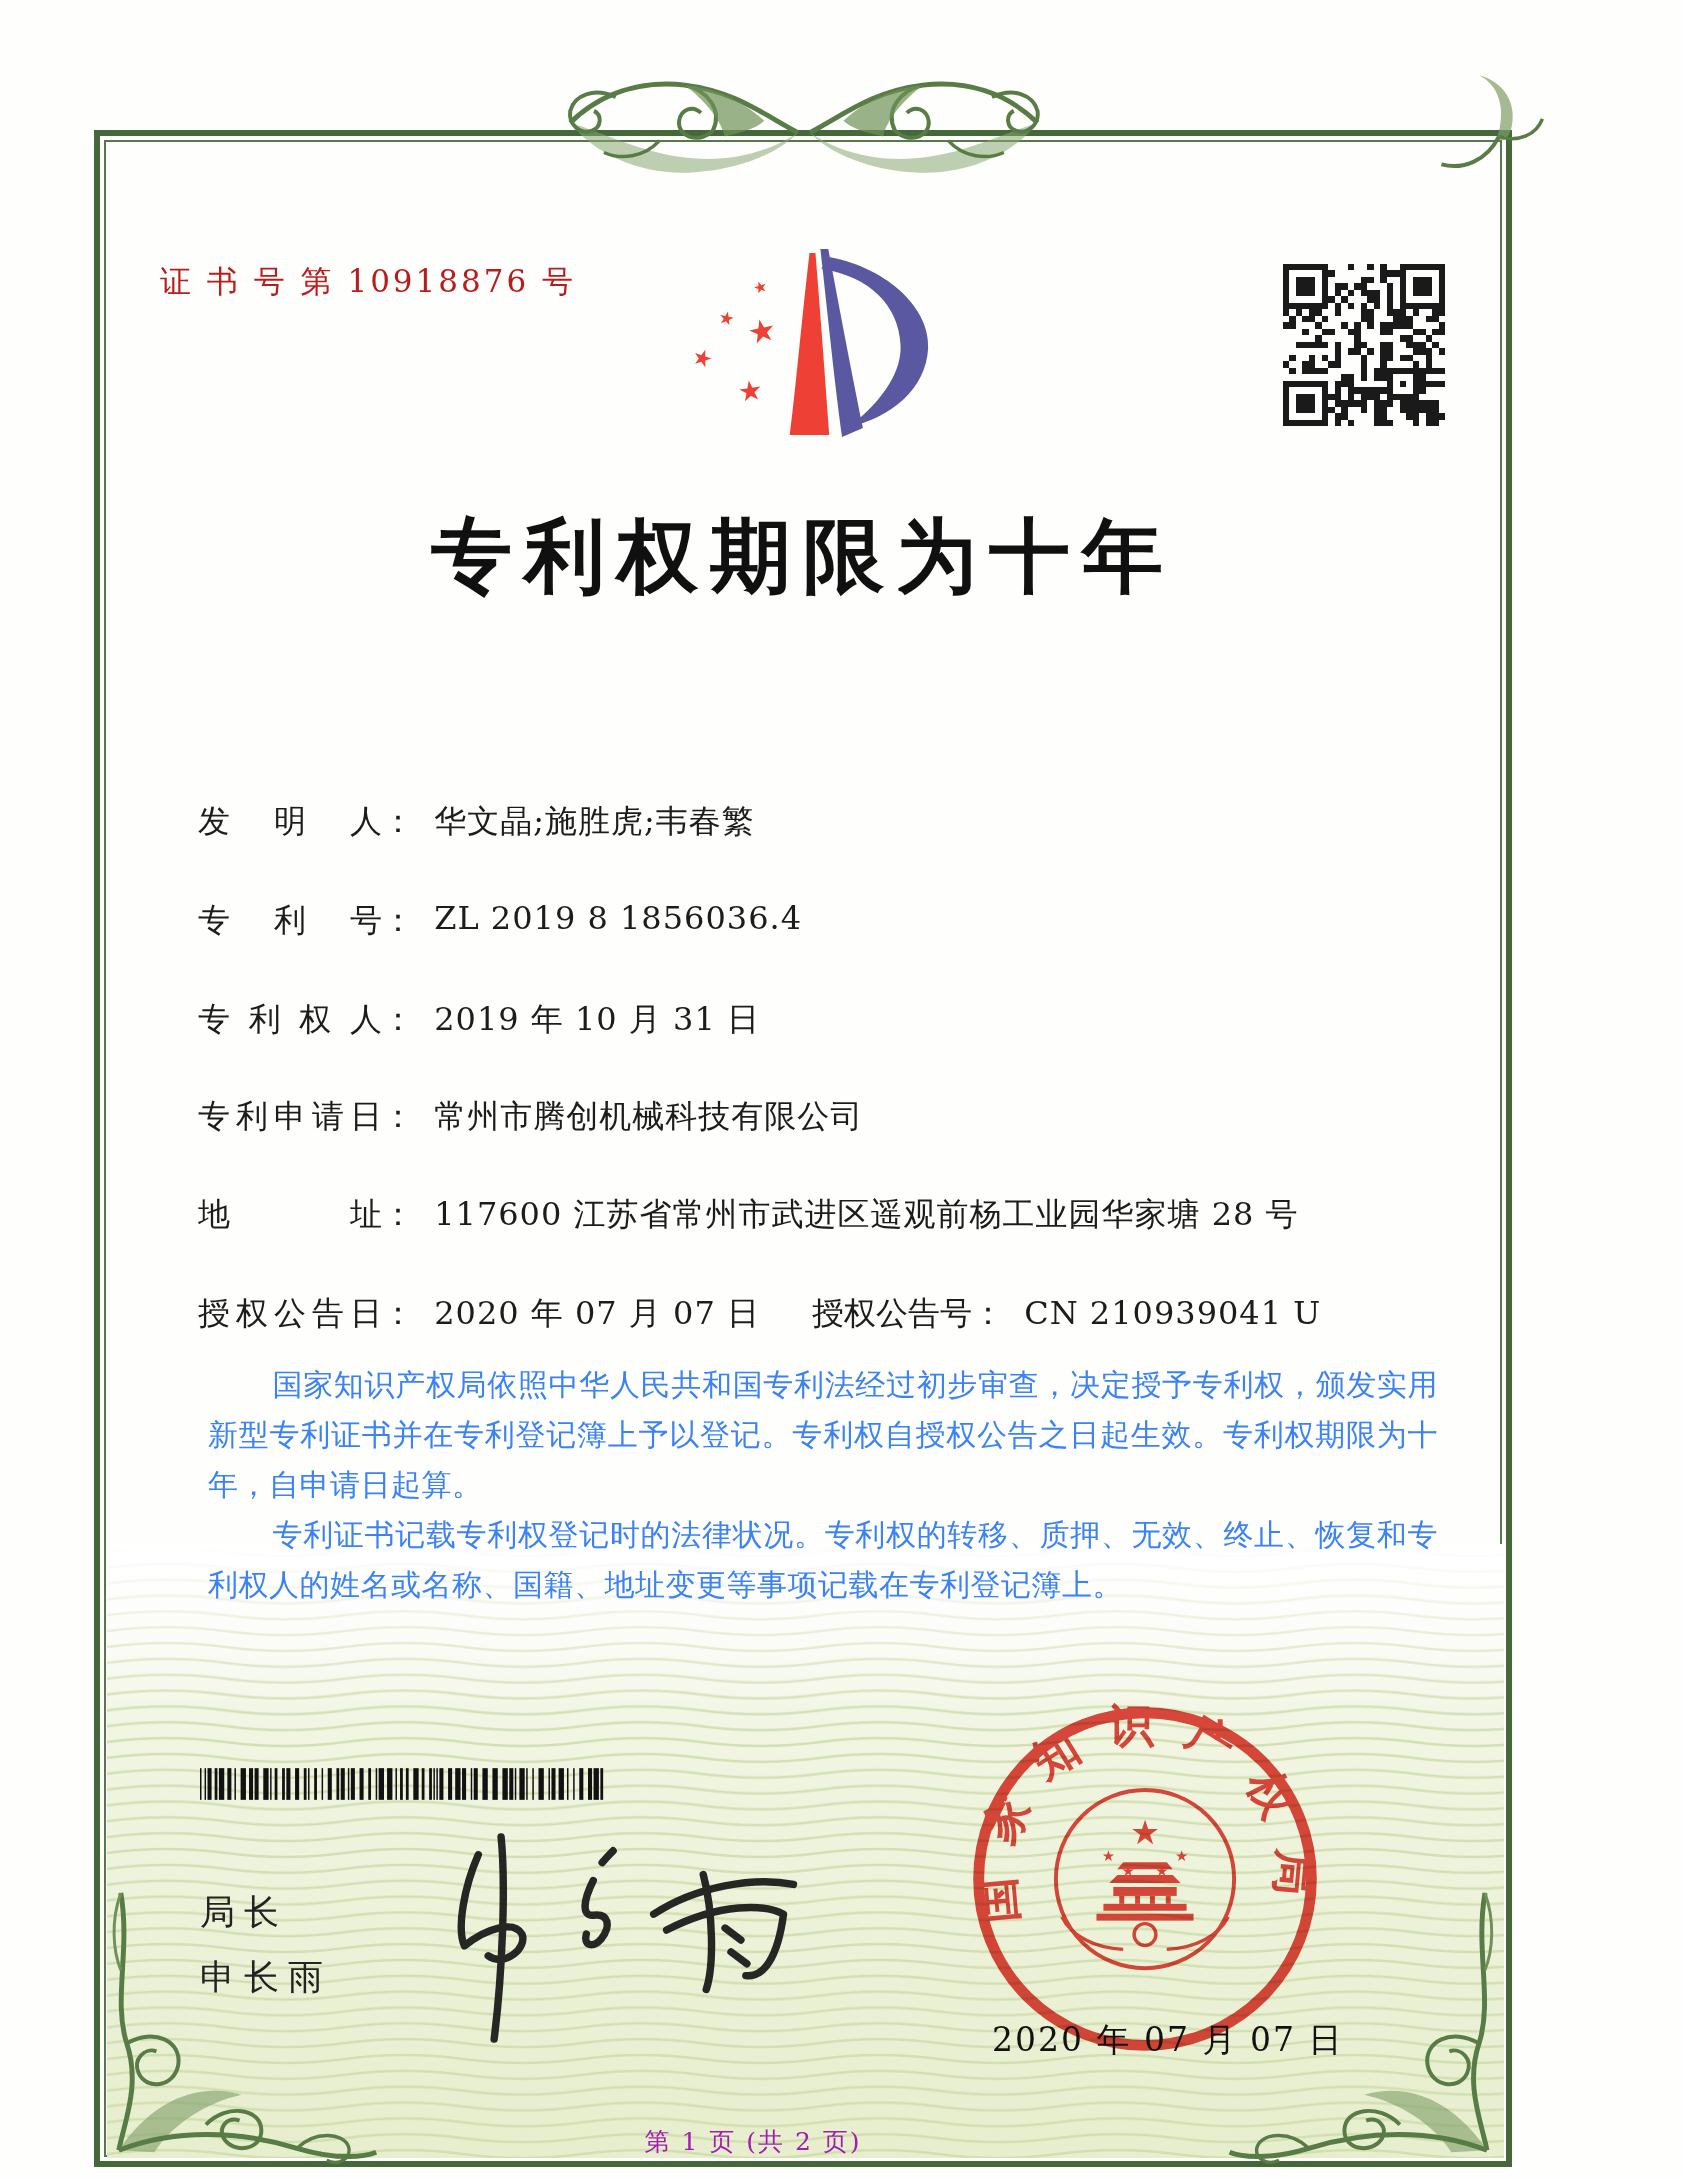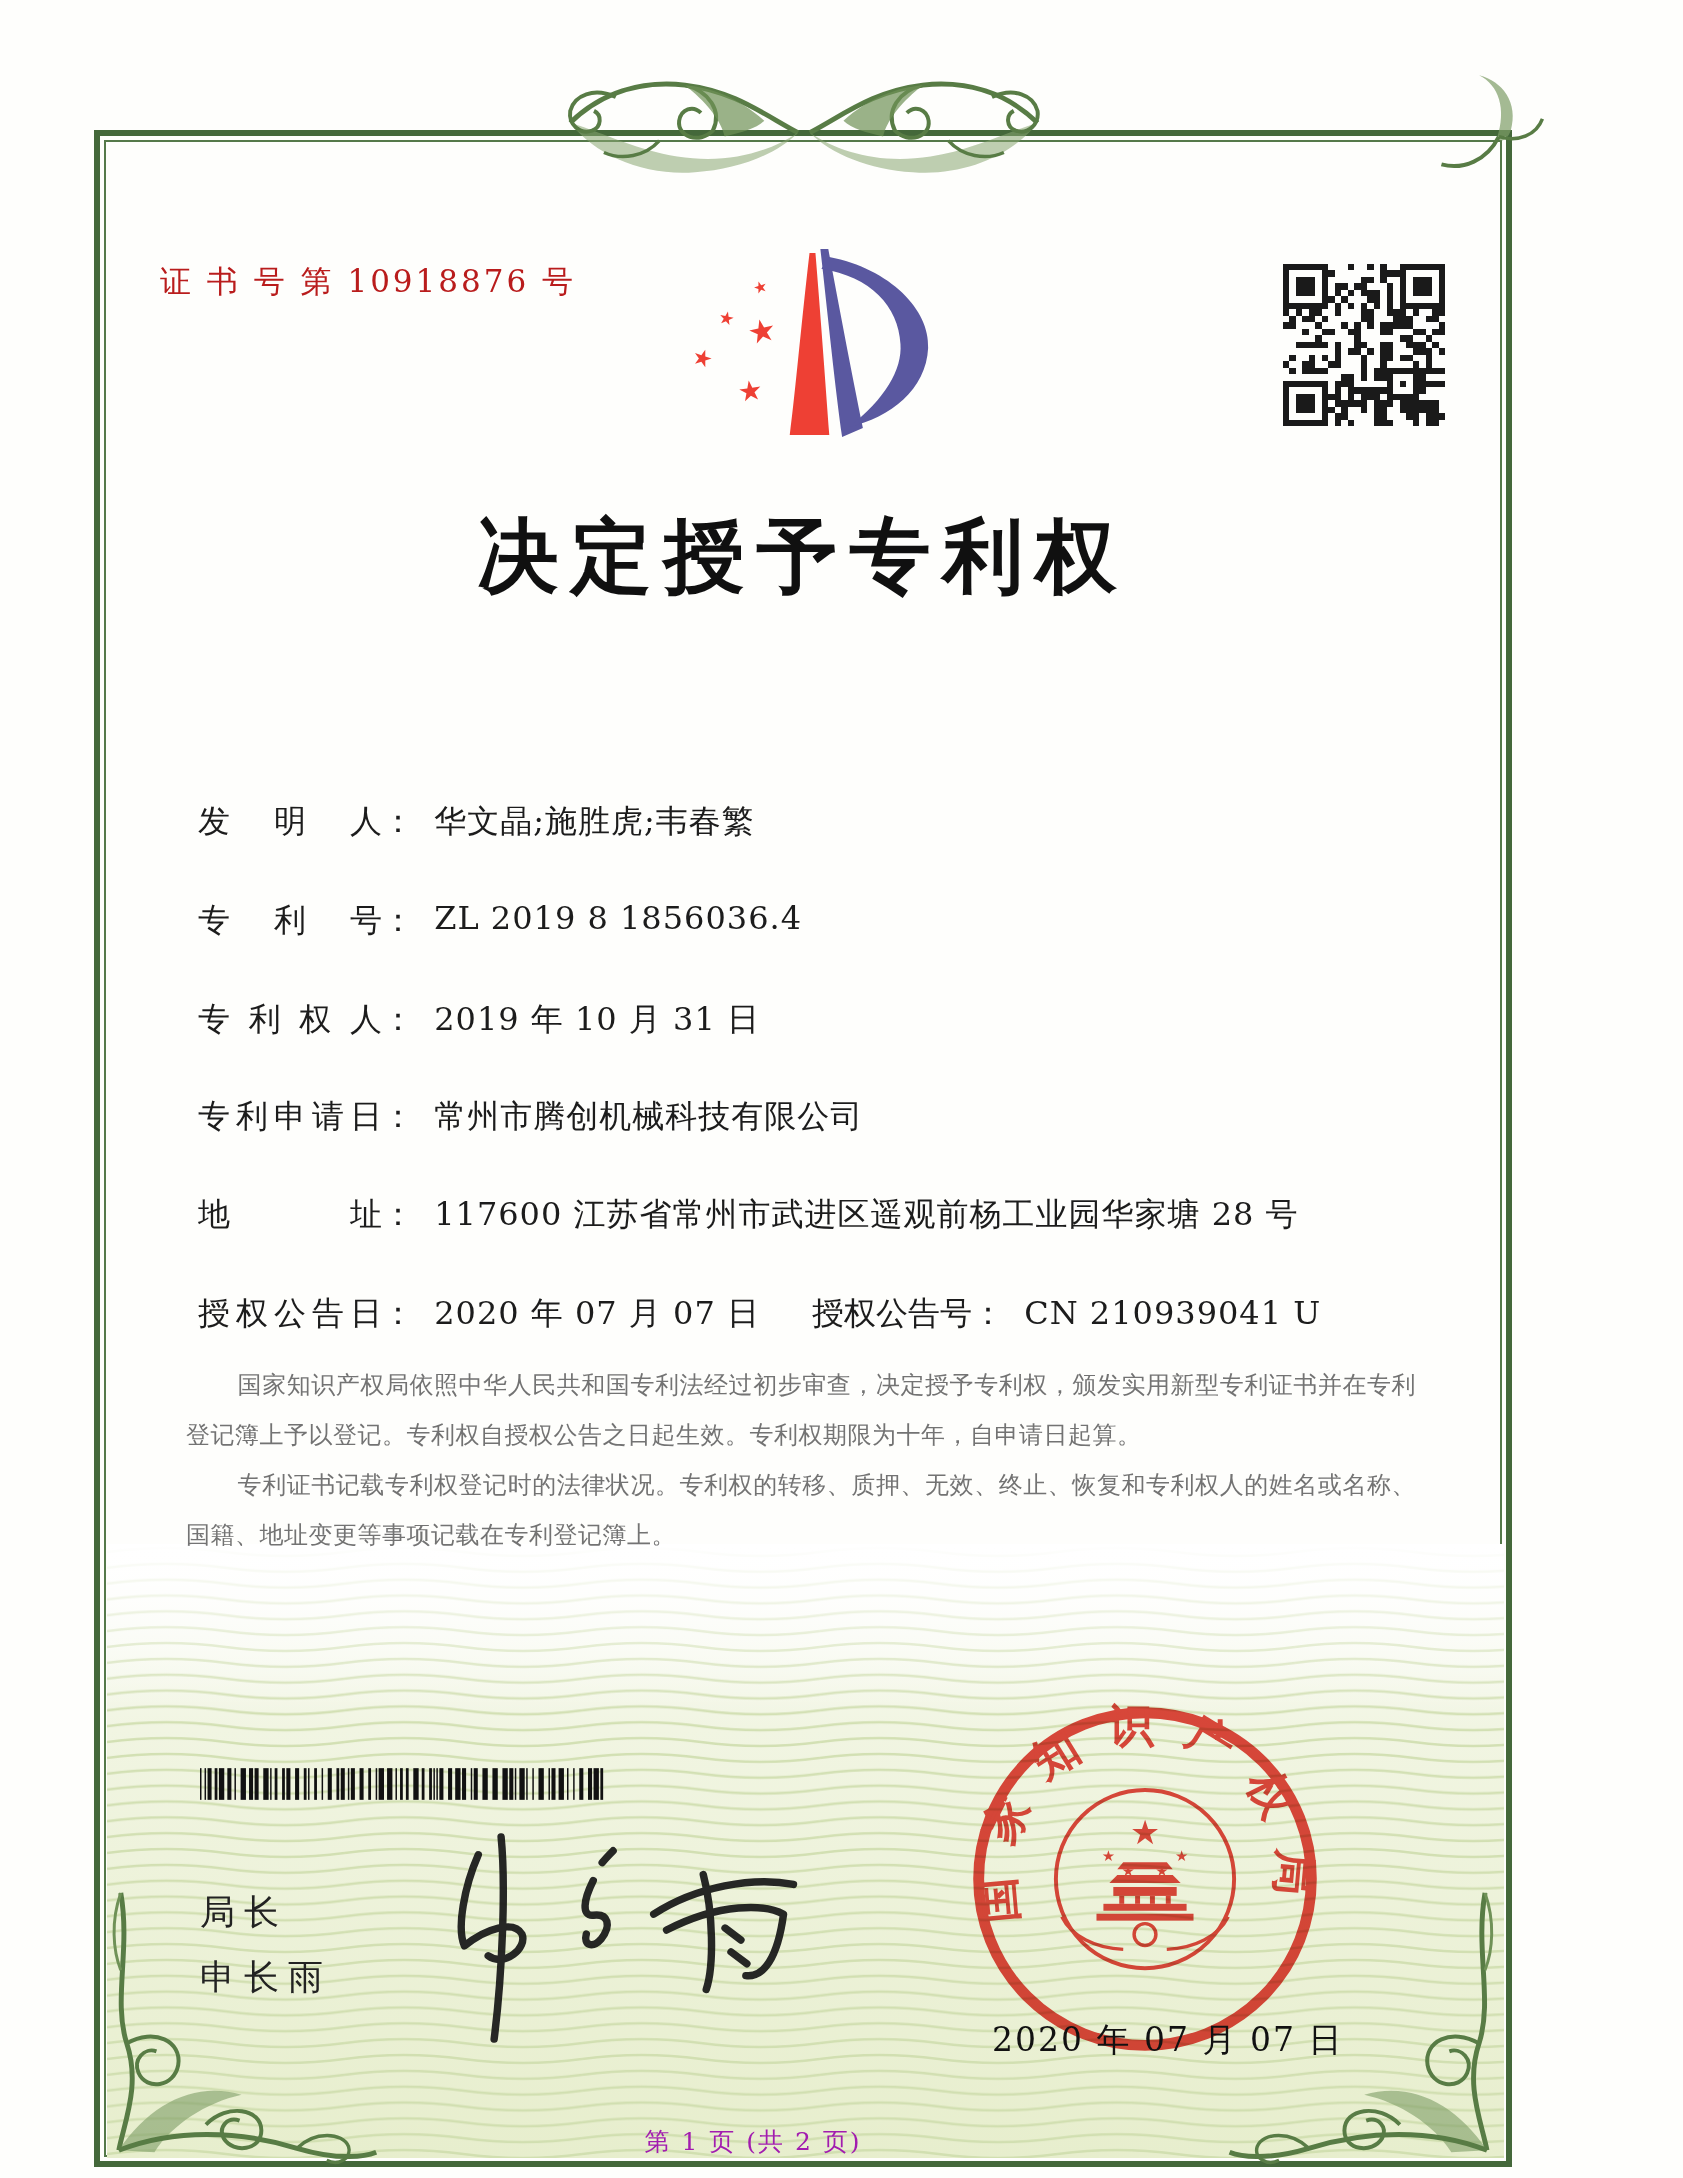--- a/index.html
+++ b/index.html
@@ -14,22 +14,22 @@
   .waves{position:absolute;left:107px;top:1544px;width:1397px;height:614px;}
   .abs{position:absolute;}
   .cert-no{left:160px;top:261px;font-size:31px;letter-spacing:3px;color:#b91c1c;}
   .title{left:94px;top:503px;width:1418px;text-align:center;font-size:81px;font-weight:bold;
          letter-spacing:12px;color:#101010;}
   .field-row{left:198px;font-size:32px;white-space:nowrap;}
   .flabel{display:inline-block;width:184px;text-align:justify;text-align-last:justify;vertical-align:top;}
   .colon{display:inline-block;vertical-align:top;}
   .fvalue{margin-left:10px;letter-spacing:1px;}
   .grant2{left:812px;font-size:32px;white-space:nowrap;}
-  .paras{left:186px;top:1360px;width:1230px;font-size:24px;line-height:50px;
-         text-align:justify;letter-spacing:0.5px;color:#737373;}
+  .paras{left:208px;top:1360px;width:1230px;font-size:30px;line-height:50px;
+         text-align:justify;letter-spacing:0.5px;color:#3b82f6;}
   .paras p{margin:0;text-indent:2.15em;}
   .barcode{left:200px;top:1768px;width:408px;height:32px;}
   .signer{left:200px;font-size:35px;font-family:Liberation Serif, serif;
           letter-spacing:9px;color:#222;}
   .signature{left:401px;top:1817px;}
   .seal{left:945px;top:1681px;mix-blend-mode:multiply;opacity:0.93;}
   .seal-date{left:992px;top:2018px;font-size:33px;letter-spacing:2px;color:#111;}
   .footer{left:634px;top:2125px;width:238px;text-align:center;font-size:25px;letter-spacing:2px;color:#a21caf;}
   .qr{left:1283px;top:264px;width:162px;height:162px;}
 </style>
@@ -433,21 +433,21 @@
         <rect x="8" y="24" width="1" height="1"></rect>
         <rect x="10" y="24" width="1" height="1"></rect>
         <rect x="14" y="24" width="1" height="1"></rect>
         <rect x="15" y="24" width="1" height="1"></rect>
         <rect x="16" y="24" width="1" height="1"></rect>
         <rect x="20" y="24" width="1" height="1"></rect>
         <rect x="22" y="24" width="1" height="1"></rect>
         <rect x="23" y="24" width="1" height="1"></rect>
       </svg></div>
 
-  <div class="abs title">决定授予专利权</div>
+  <div class="abs title">专利权期限为十年</div>
 
   <div class="abs field-row" style="top:800px">
     <span class="flabel">发明人</span><span class="colon">：</span>
     <span class="fvalue">华文晶;施胜虎;韦春繁</span>
   </div>
   <div class="abs field-row" style="top:899px">
     <span class="flabel">专利号</span><span class="colon">：</span>
     <span class="fvalue">ZL 2019 8 1856036.4</span>
   </div>
   <div class="abs field-row" style="top:998px">

